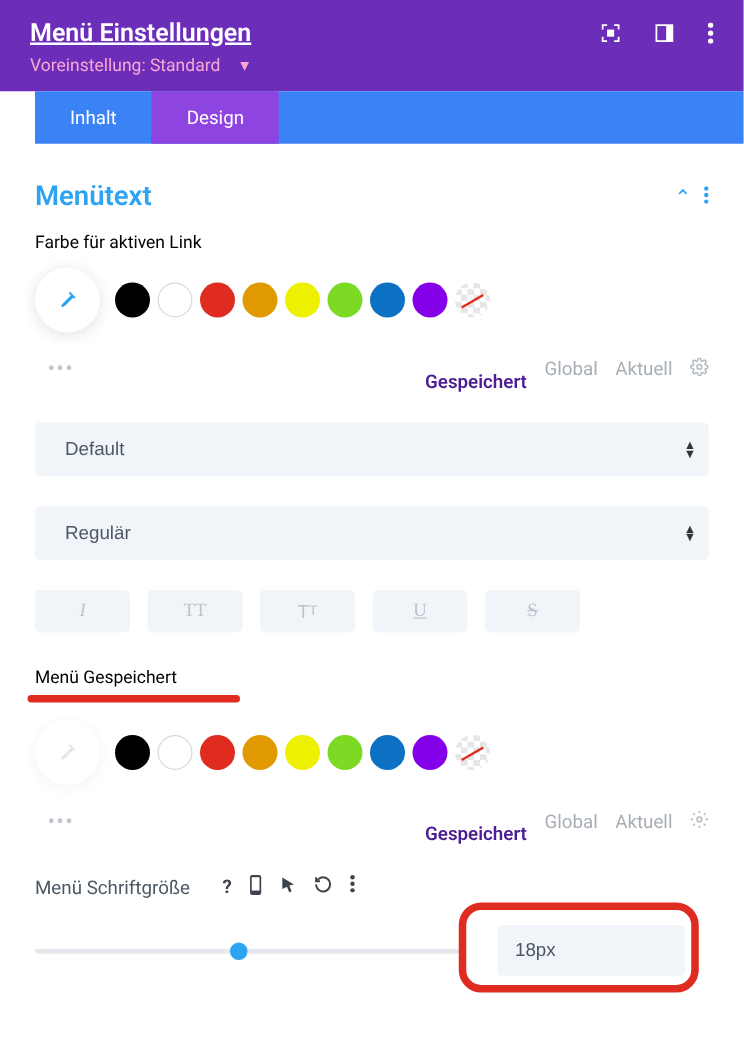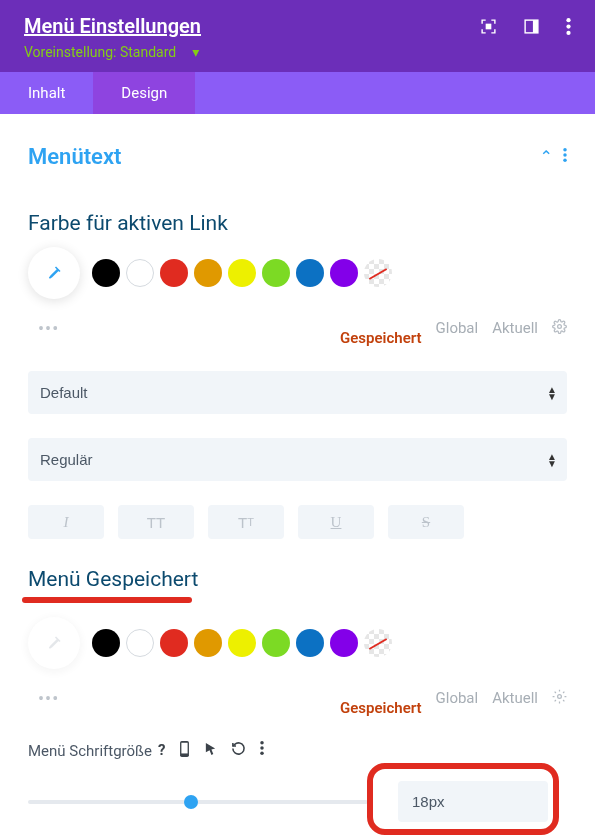--- a/index.html
+++ b/index.html
@@ -30,63 +30,64 @@
       align-items: center;
     }
     .header-icons span {
       cursor: pointer;
       display: flex;
       align-items: center;
       justify-content: center;
     }
     .preset {
       font-size: 14px;
-      color: #84cc16;
+      color: #f9a8d4;
       margin-top: 6px;
       display: flex;
       align-items: center;
       gap: 16px;
     }
     .tabs {
-      background: #8b5cf6;
-      display: flex;
+      background: #3b82f6;
+      display: flex;
+      margin-left: 28px;
     }
     .tab {
       padding: 12px 28px;
       color: #fff;
       font-size: 15px;
       cursor: pointer;
     }
     .tab.active {
       background: #8e44e0;
       text-align: center;
     }
     .content {
       padding: 30px 28px 40px;
     }
     .section-header {
       display: flex;
       align-items: center;
       justify-content: space-between;
-      margin-bottom: 42px;
+      margin-bottom: 16px;
     }
     .section-title {
       font-size: 22px;
       color: #2ea3f2;
       font-weight: 600;
     }
     .section-header-icons {
       display: flex;
       gap: 10px;
       align-items: center;
       color: #2ea3f2;
     }
     .label {
-      font-size: 21px;
-      color: #0c4a6e;
+      font-size: 14px;
+      color: #000000;
       margin-bottom: 12px;
     }
     .colors-row {
       display: flex;
       gap: 6px;
       align-items: center;
       margin-bottom: 10px;
     }
     .eyedrop {
       width: 52px; height: 52px;
@@ -119,30 +120,30 @@
       margin-bottom: 24px;
     }
     .dots3 { color: #bfc5cc; font-size: 18px; letter-spacing: 1px; cursor: pointer; padding-left: 10px; }
     .state-tabs {
       display: flex;
       gap: 14px;
       align-items: center;
       font-size: 15px;
       color: #a7aeb5;
     }
-    .state-tabs .active { color: #c2410c; font-weight: 600; margin-top: 20px; }
+    .state-tabs .active { color: #4c1d95; font-weight: 600; margin-top: 20px; }
     .state-tabs span { cursor: pointer; }
     .gear { color: #b5bbc2; cursor: pointer; }
     .select-wrap {
       position: relative;
       margin-bottom: 24px;
     }
     .select {
       width: 100%;
-      padding: 13px 12px;
+      padding: 13px 24px;
       background: #f1f5f9;
       border: none;
       border-radius: 4px;
       font-size: 15px;
       color: #4c5866;
       appearance: none;
       cursor: pointer;
     }
     .select-arrows {
       position: absolute;
@@ -165,21 +166,21 @@
       background: #f1f5f9;
       display: flex; align-items: center; justify-content: center;
       color: #bcc3cb;
       font-size: 15px;
       cursor: pointer;
       font-family: Georgia, serif;
     }
     .size-label-wrap {
       display: flex;
       align-items: center;
-      gap: 6px;
+      gap: 26px;
       font-size: 15px;
       color: #4c5866;
     }
     .size-icons { display: flex; gap: 14px; color: #3c434a; }
     .size-icons span { cursor: pointer; font-weight: 700; }
     .slider-wrap {
       display: flex;
       align-items: center;
       gap: 30px;
       margin-top: 20px;
@@ -330,21 +331,21 @@
     <select class="select">
       <option>Regulär</option>
     </select>
     <div class="select-arrows">▲<br>▼</div>
   </div>
 
   <div class="style-btns">
     <div class="style-btn">
         <i>I</i>
       </div>
-    <div class="style-btn" style="font-family:Liberation Sans, sans-serif;">TT</div>
+    <div class="style-btn" style="font-family:Liberation Serif, serif;">TT</div>
     <div class="style-btn" style="font-family:sans-serif;">T<span style="font-size:11px;">T</span></div>
     <div class="style-btn">
         <u>U</u>
       </div>
     <div class="style-btn">
         <s>S</s>
       </div>
   </div>
 
   <div class="label red-underline">Menü Gespeichert</div>

